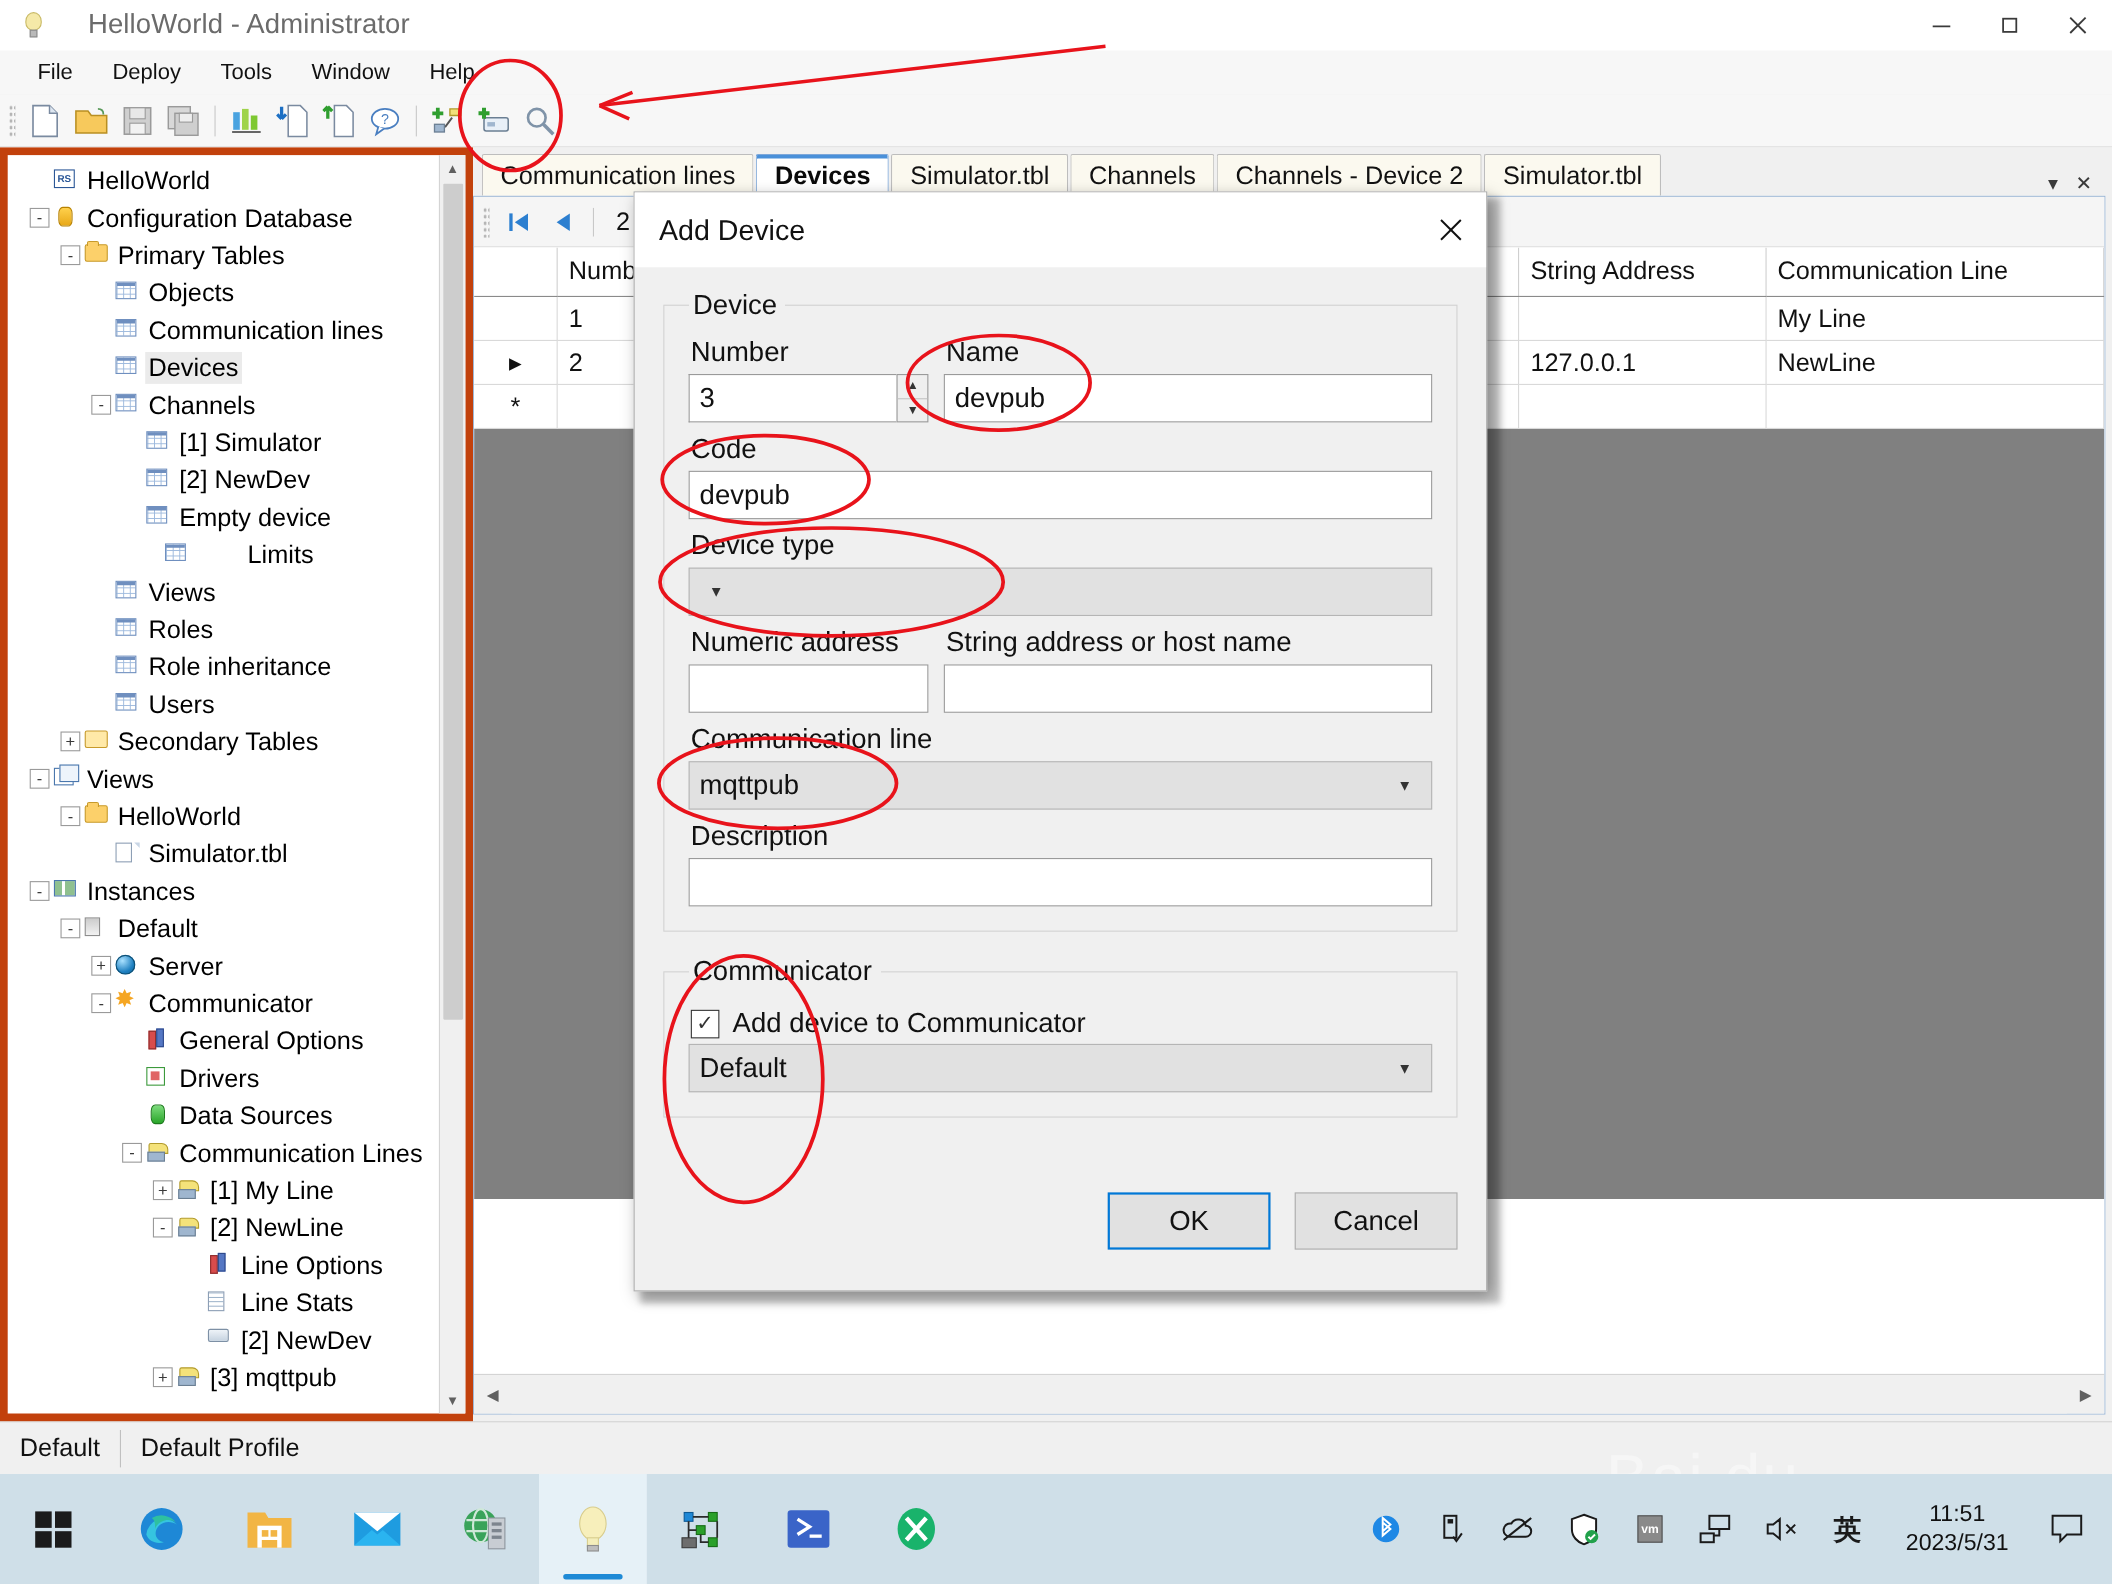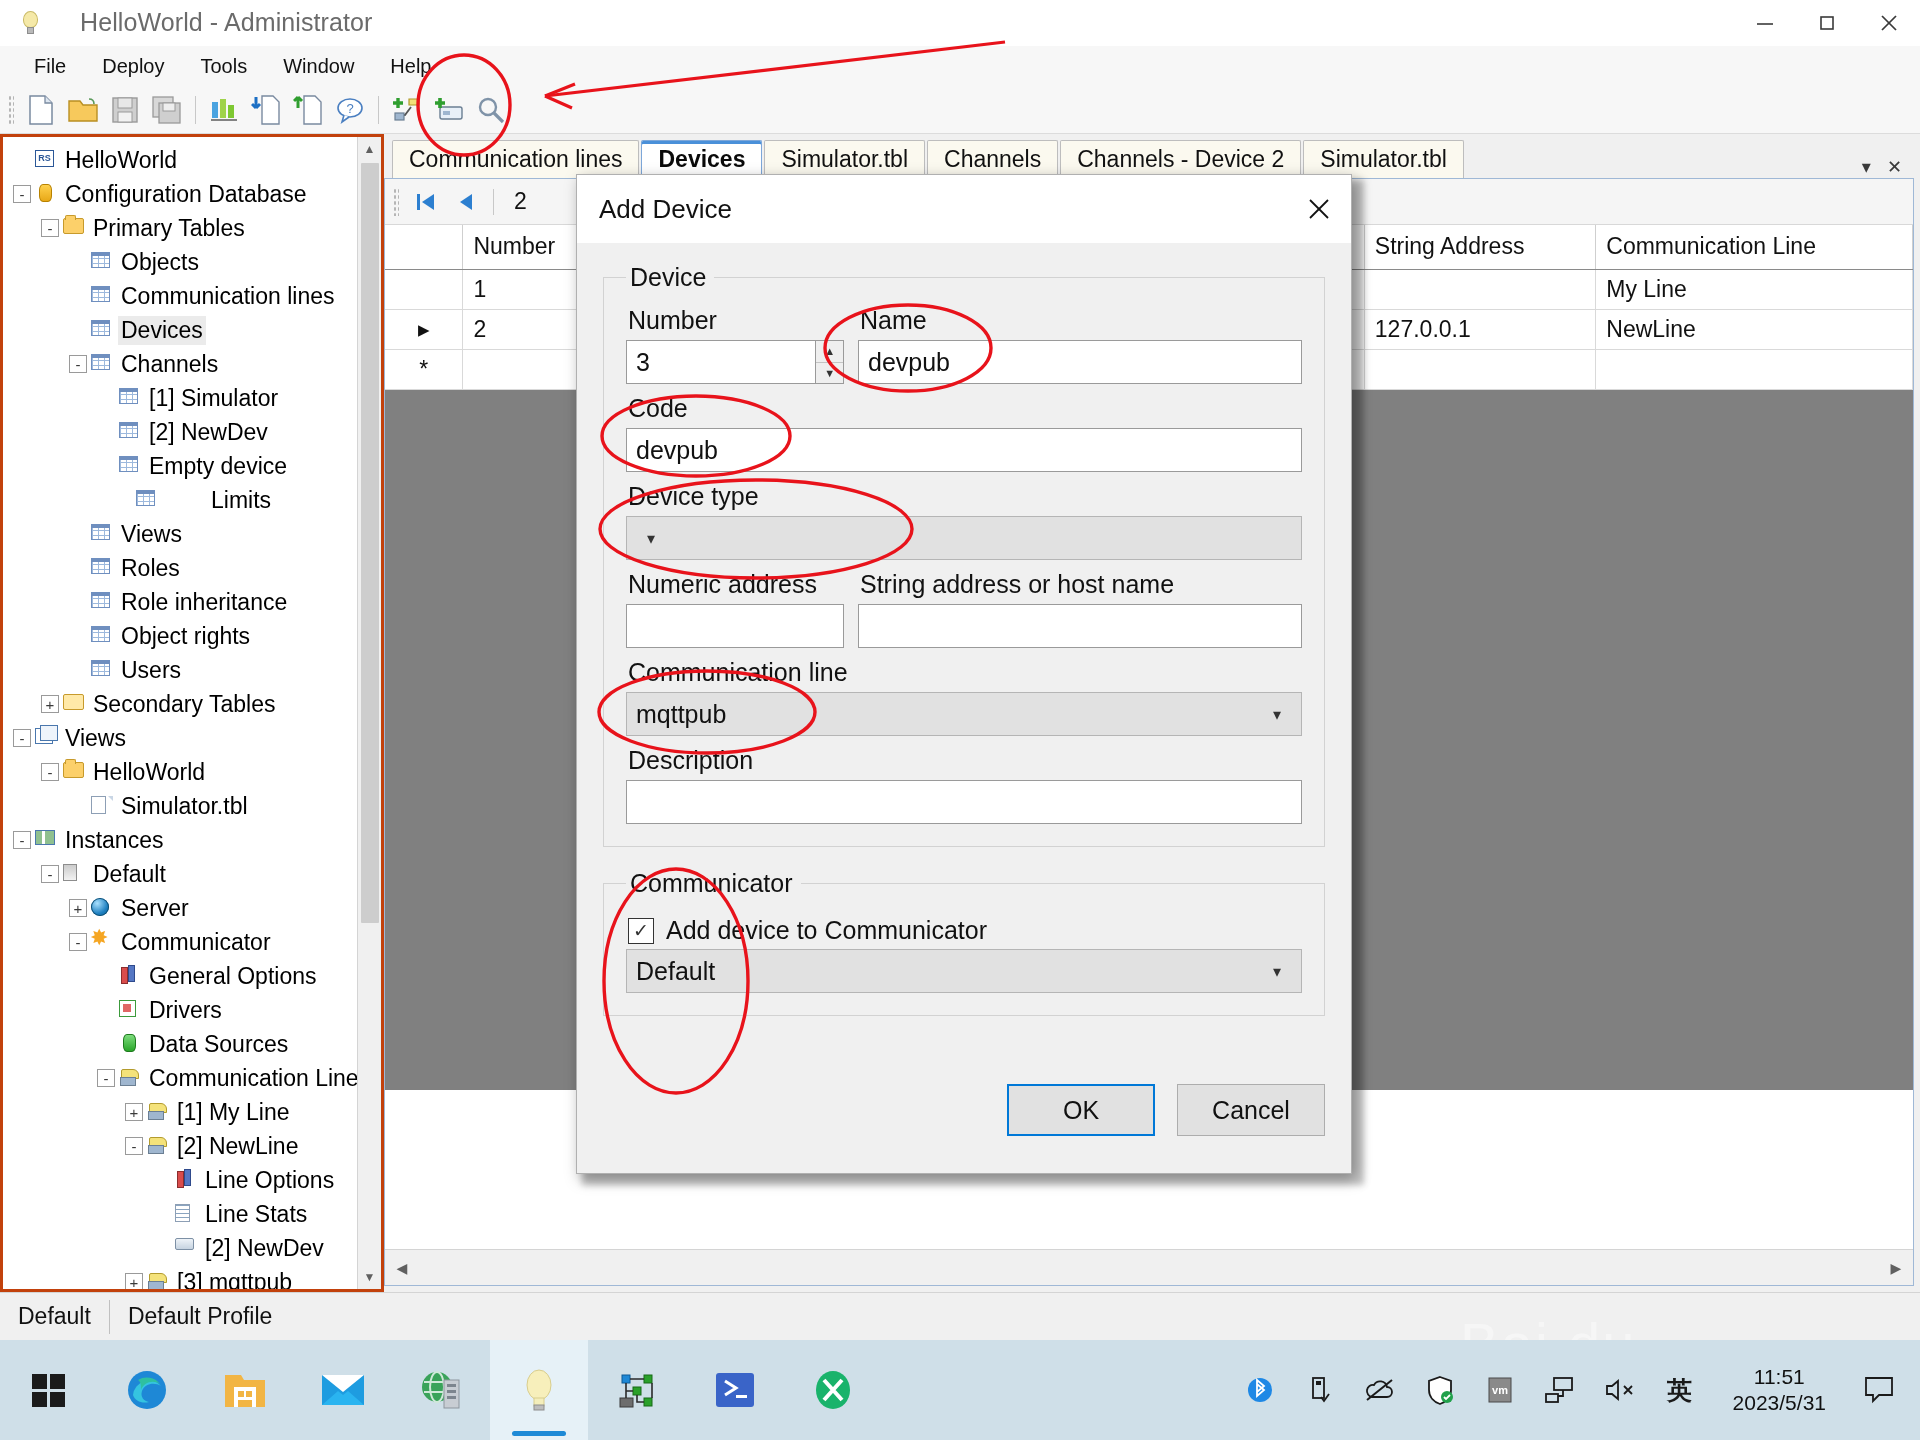--- a/index.html
+++ b/index.html
@@ -71,23 +71,24 @@
     background-size:4px 6px;
   }
   .tb-btn { width:42px; height:42px; position:relative; display:flex; align-items:center; justify-content:center; }
   .tb-sep { width:1px; height:28px; background:#c8c8c8; margin:0 7px; }
 
   
   .main { flex:1; display:flex; min-height:0; background:#f0f0f0; }
 
   
   .treepanel {
-    width:384px; background:#ffffff; border:3px solid #c2410c;
+    width:430px; background:#ffffff; border:7px solid #c2410c;
     margin:0; position:relative; display:flex; flex-direction:column;
     overflow:hidden;
+    padding-left:10px;
   }
   .tree {
     flex:1; overflow:hidden; padding:6px 0 0 4px; position:relative;
   }
   .tnode {
     display:flex; align-items:center; height:34px; font-size:23px; color:#000;
     white-space:nowrap; position:relative;
   }
   .tnode .exp {
     width:18px; height:18px; border:1px solid #9a9a9a; background:#fff;
@@ -535,27 +536,20 @@
               <div class="ic-grid hdr"></div>
             </span>
             <span class="lbl">Roles</span>
           </div>
           <div class="tnode" style="padding-left: 62px;">
             <span class="exp none"></span>
             <span class="ico">
               <div class="ic-grid hdr"></div>
             </span>
             <span class="lbl">Role inheritance</span>
-          </div>
-          <div class="tnode" style="padding-left: 62px;">
-            <span class="exp none"></span>
-            <span class="ico">
-              <div class="ic-grid hdr"></div>
-            </span>
-            <span class="lbl">Object rights</span>
           </div>
           <div class="tnode" style="padding-left: 62px;">
             <span class="exp none"></span>
             <span class="ico">
               <div class="ic-grid hdr"></div>
             </span>
             <span class="lbl">Users</span>
           </div>
           <div class="tnode" style="padding-left: 34px;">
             <span class="exp">+</span>

